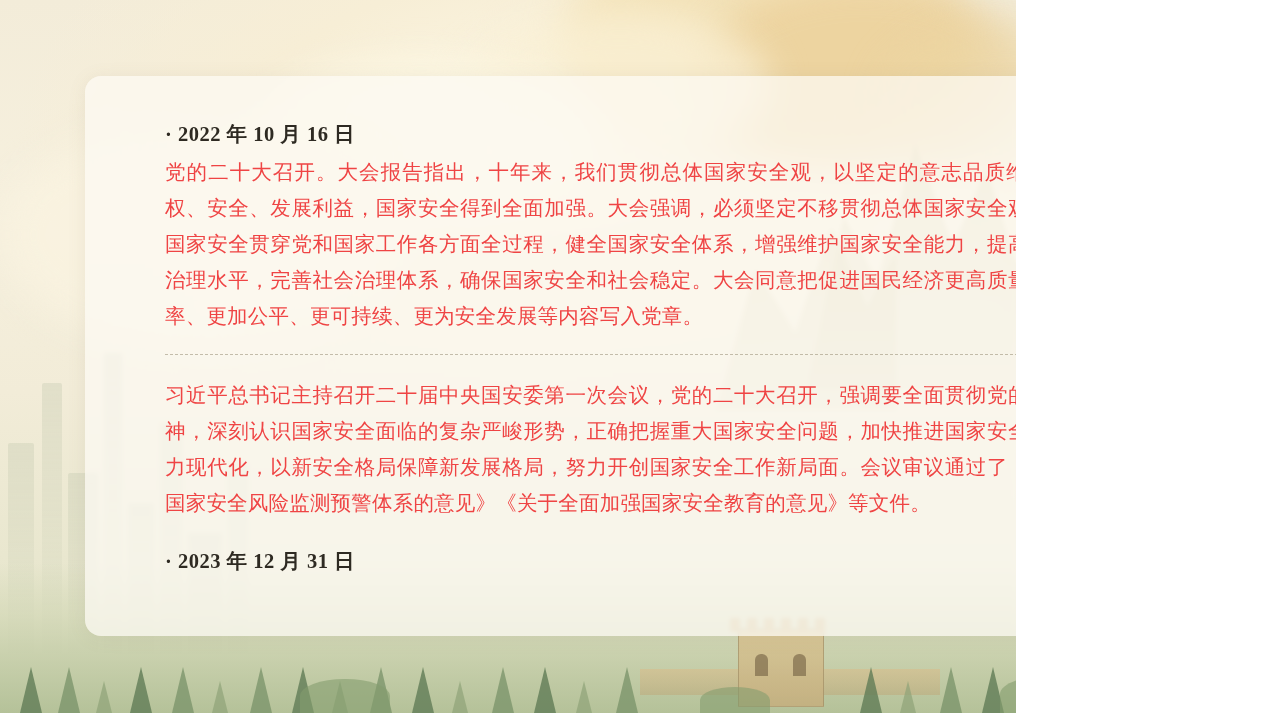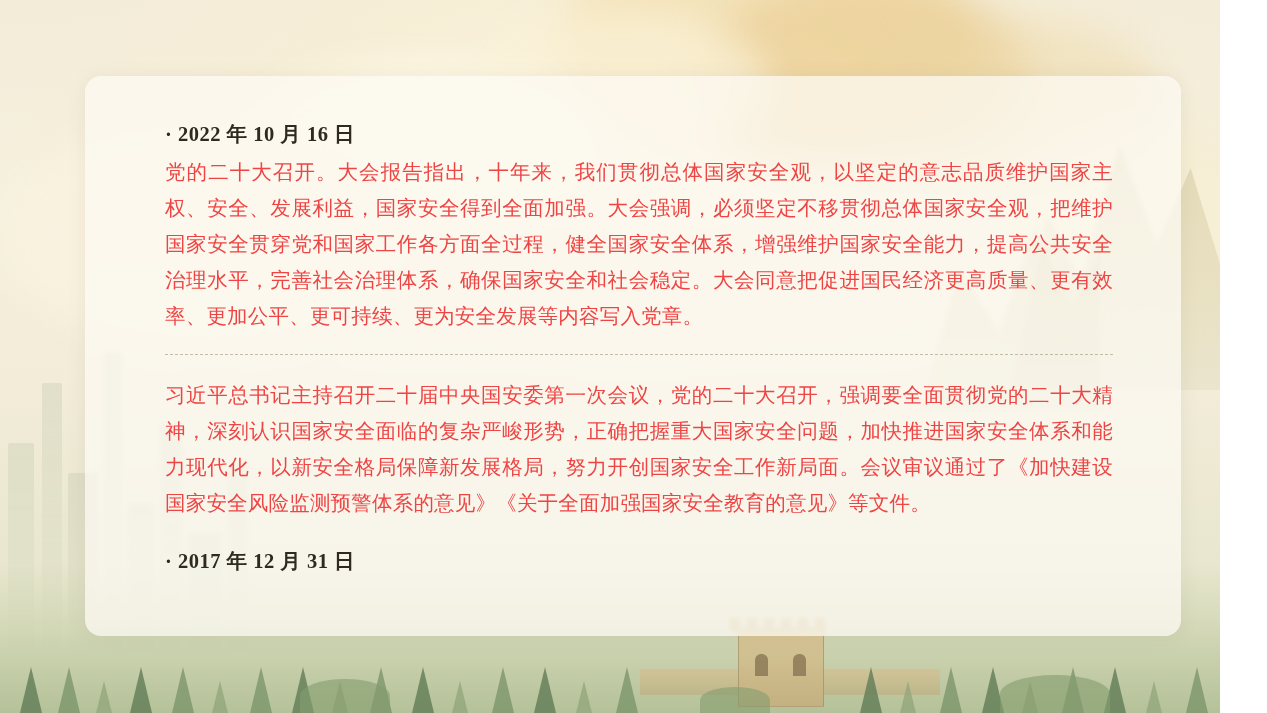--- a/index.html
+++ b/index.html
@@ -2,21 +2,21 @@
 <html lang="zh"><head>
 <meta charset="utf-8">
 <style>
   html, body {
     margin: 0;
     padding: 0;
     background: #ffffff;
   }
   #page {
     position: relative;
-    width: 1220px;
+    width: 1016px;
     height: 713px;
     overflow: hidden;
     font-family: "Liberation Serif", "DejaVu Serif", serif;
   }
 
   
   .bg-base {
     position: absolute;
     inset: 0;
     background:
@@ -230,19 +230,19 @@
         <div class="entry-body">党的二十大召开。大会报告指出，十年来，我们贯彻总体国家安全观，以坚定的意志品质维护国家主权、安全、发展利益，国家安全得到全面加强。大会强调，必须坚定不移贯彻总体国家安全观，把维护国家安全贯穿党和国家工作各方面全过程，健全国家安全体系，增强维护国家安全能力，提高公共安全治理水平，完善社会治理体系，确保国家安全和社会稳定。大会同意把促进国民经济更高质量、更有效率、更加公平、更可持续、更为安全发展等内容写入党章。</div>
       </div>
 
       <div class="divider"></div>
 
       <div class="entry">
         <div class="entry-body">习近平总书记主持召开二十届中央国安委第一次会议，党的二十大召开，强调要全面贯彻党的二十大精神，深刻认识国家安全面临的复杂严峻形势，正确把握重大国家安全问题，加快推进国家安全体系和能力现代化，以新安全格局保障新发展格局，努力开创国家安全工作新局面。会议审议通过了《加快建设国家安全风险监测预警体系的意见》《关于全面加强国家安全教育的意见》等文件。</div>
       </div>
 
       <div class="entry spaced">
-        <div class="entry-date">· 2017 年 12 月 31 日</div>
+        <div class="entry-date">· 2023 年 12 月 31 日</div>
       </div>
 
     </div>
   </div>
 
 </div>
 
 </body></html>

